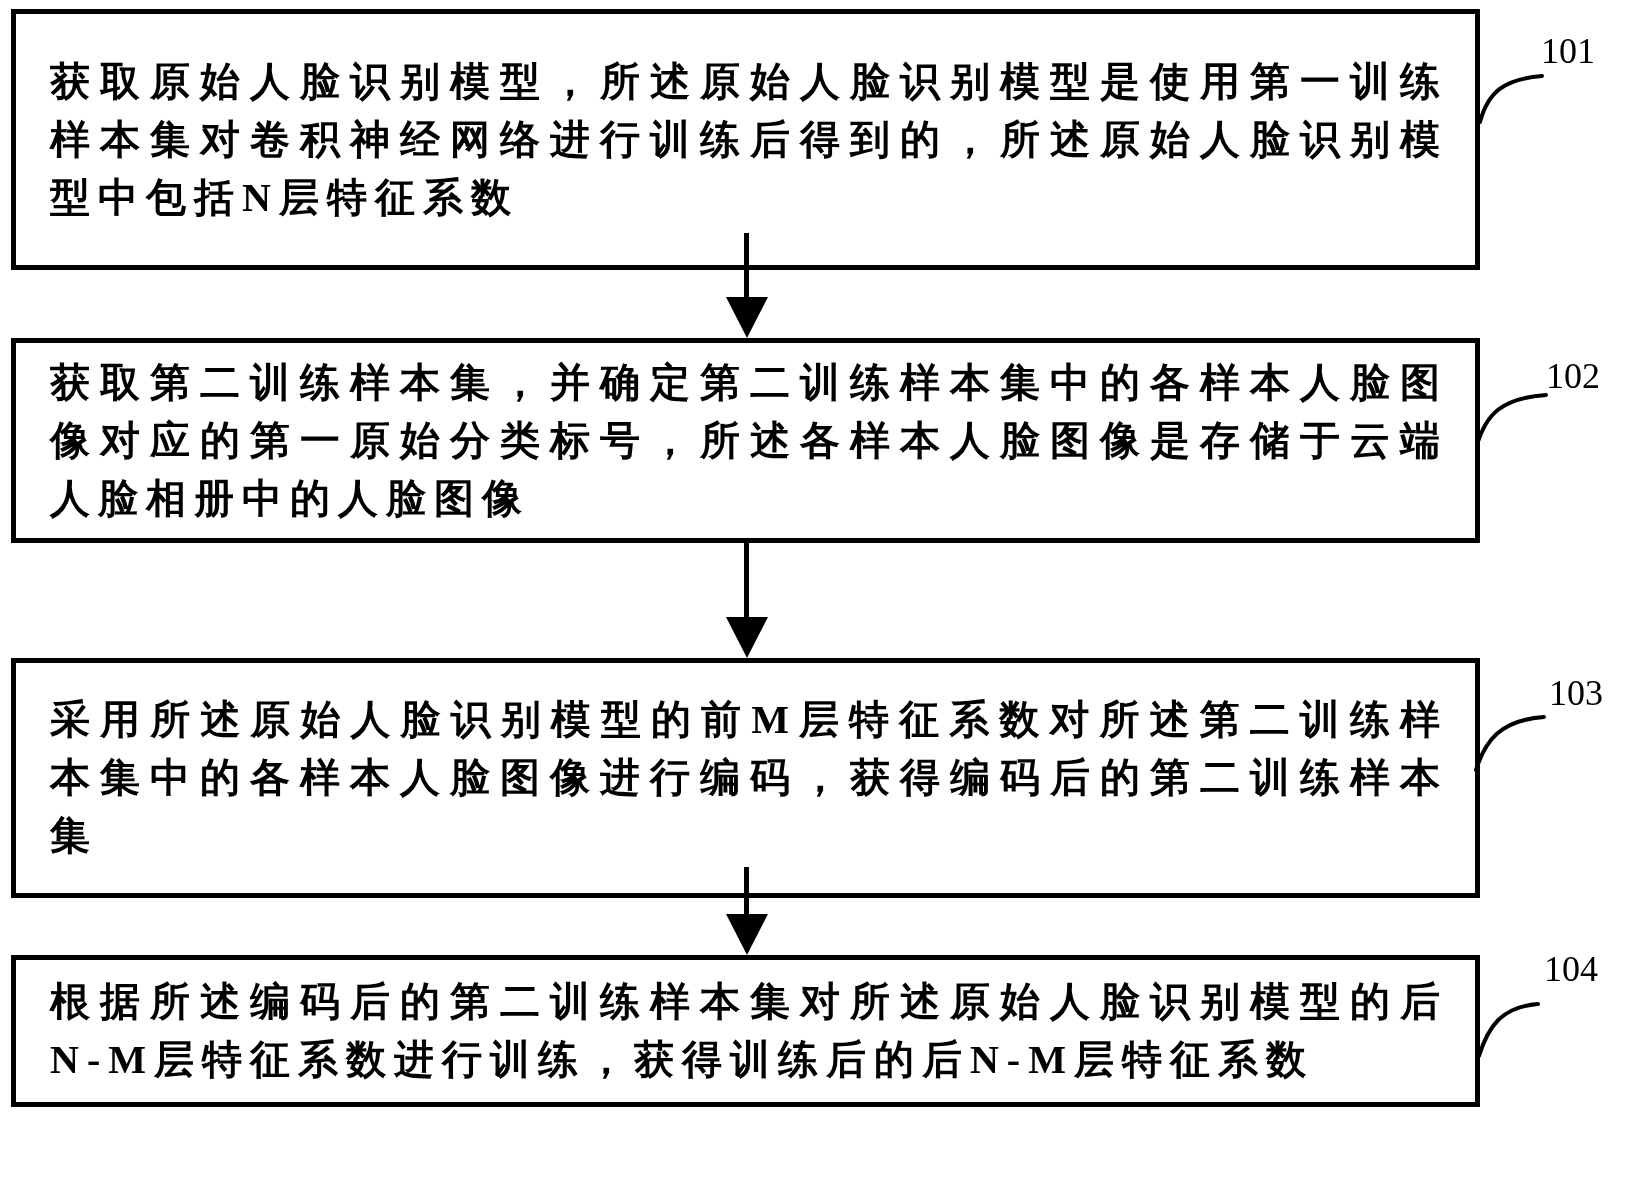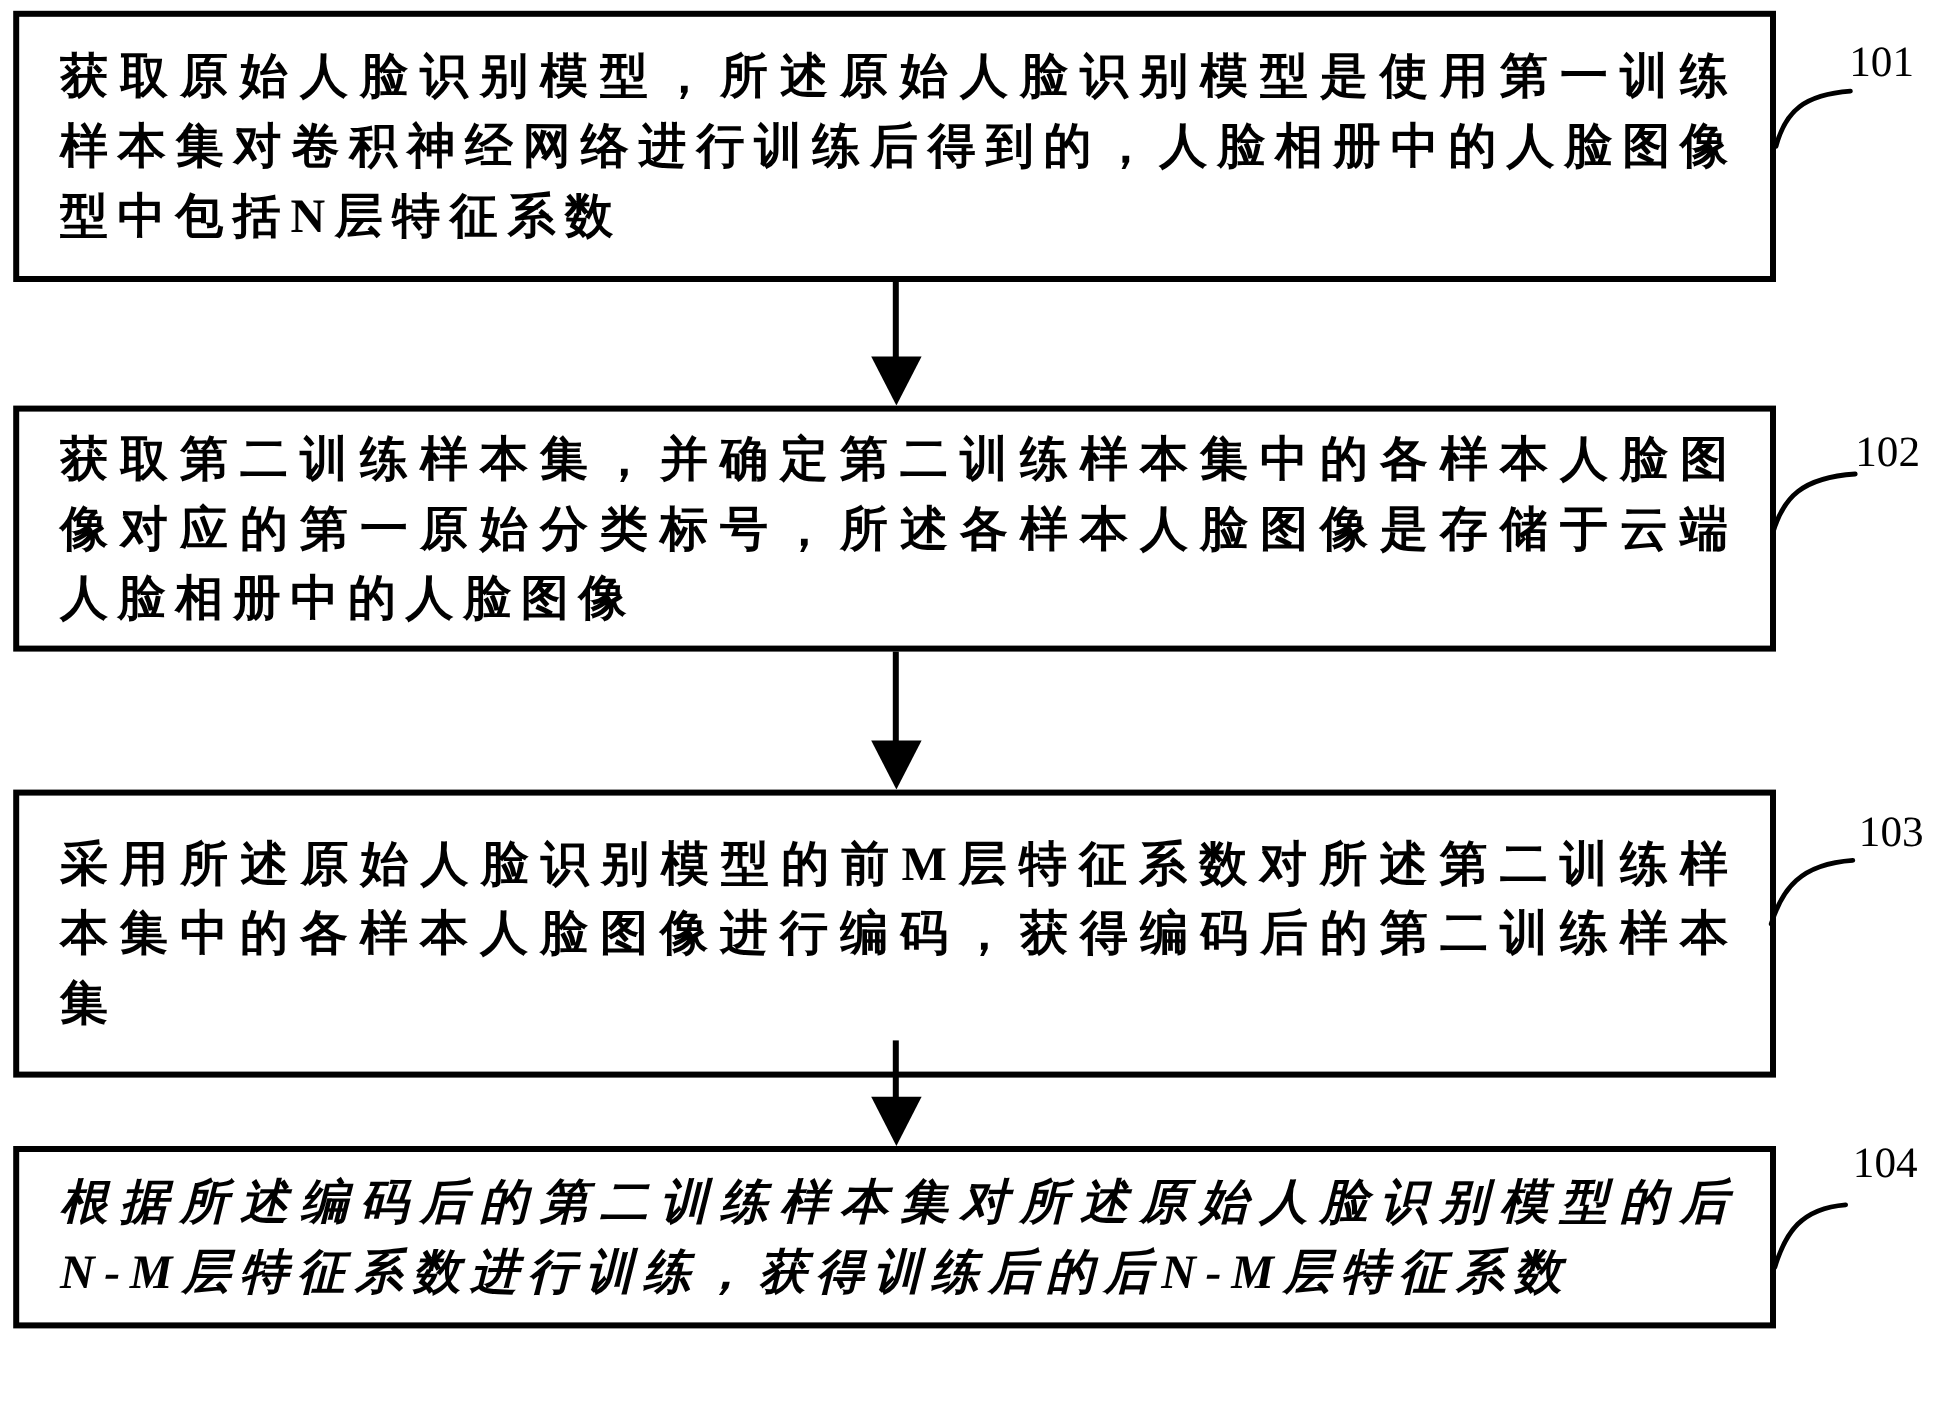--- a/index.html
+++ b/index.html
@@ -34,24 +34,24 @@
     white-space: normal;
     text-align: justify;
     text-align-last: justify;
     letter-spacing: 1px;
   }
   .flow-box .line.last {
     white-space: normal;
     text-align: left;
     letter-spacing: 8px;
   }
-  .box-1 { top: 9px;   height: 226px; }
+  .box-1 { top: 9px;   height: 261px; }
   .box-2 { top: 338px; height: 205px; }
   .box-3 { top: 658px; height: 240px; }
-  .box-4 { top: 955px; height: 152px; font-style: italic; }
+  .box-4 { top: 955px; height: 152px; }
 
   .arrow-shaft {
     position: absolute;
     left: 744px;
     width: 5px;
     background: #000;
   }
   .arrow-head {
     position: absolute;
     left: 726px;
@@ -94,21 +94,21 @@
     stroke-linecap: round;
   }
 </style>
 </head>
 <body>
 
 <div class="canvas">
 
   <div class="flow-box box-1">
     <div class="line full">获取原始人脸识别模型，所述原始人脸识别模型是使用第一训练</div>
-    <div class="line full">样本集对卷积神经网络进行训练后得到的，人脸相册中的人脸图像</div>
+    <div class="line full">样本集对卷积神经网络进行训练后得到的，所述原始人脸识别模</div>
     <div class="line last">型中包括N层特征系数</div>
   </div>
 
   <div class="arrow-shaft shaft-1"></div>
   <div class="arrow-head head-1"></div>
 
   <div class="flow-box box-2">
     <div class="line full">获取第二训练样本集，并确定第二训练样本集中的各样本人脸图</div>
     <div class="line full">像对应的第一原始分类标号，所述各样本人脸图像是存储于云端</div>
     <div class="line last">人脸相册中的人脸图像</div>

